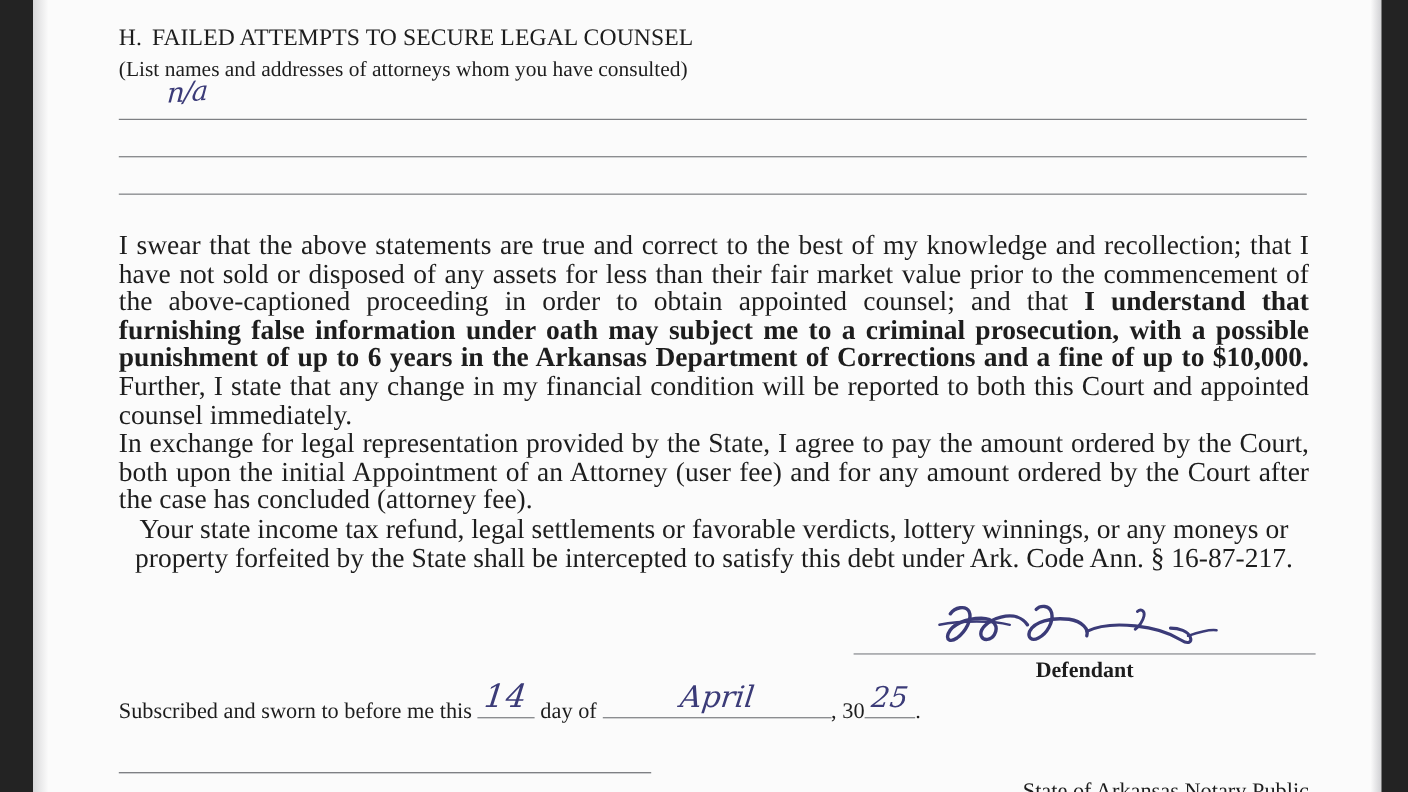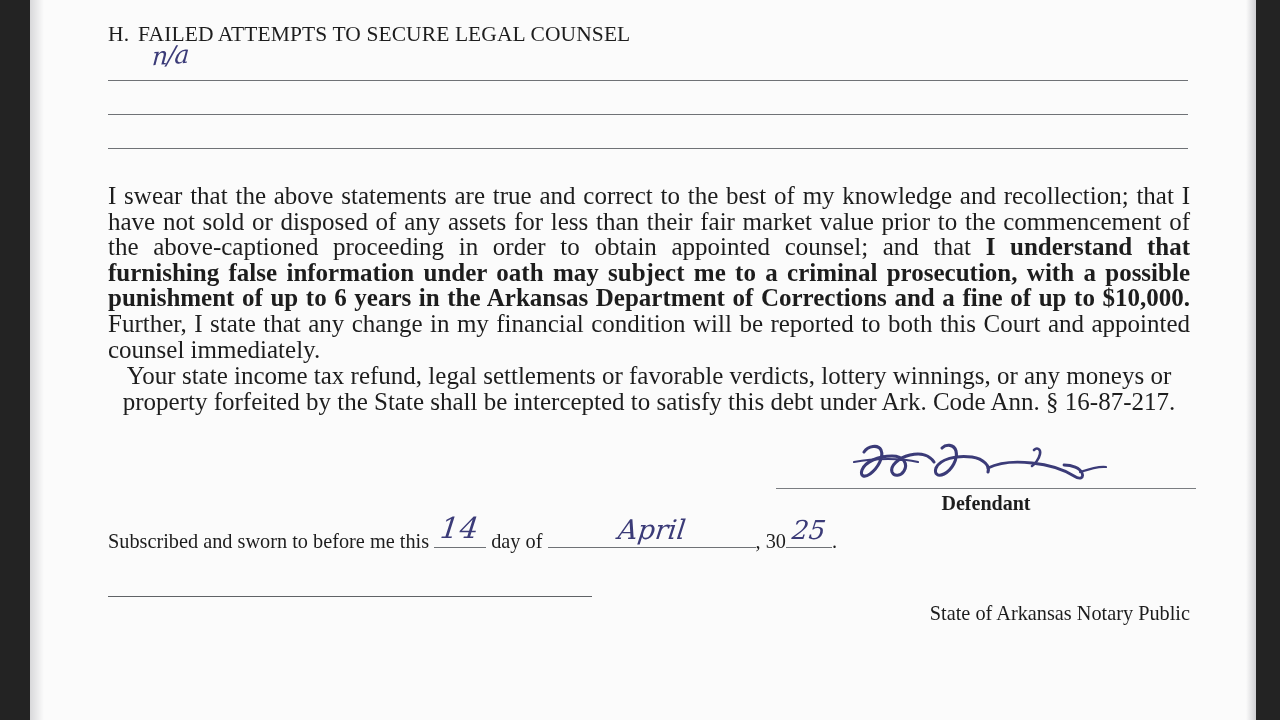--- a/index.html
+++ b/index.html
@@ -217,33 +217,35 @@
 
   <div class="letterbox left"></div>
   <div class="letterbox right"></div>
 
   <div id="page">
     <div class="content">
 
       <h1 class="section-heading">
         <span class="letter">H.</span><span>FAILED ATTEMPTS TO SECURE LEGAL COUNSEL</span>
       </h1>
+      <p class="section-subtitle">(List names and addresses of attorneys whom you have consulted)</p>
 
       <div class="rule-block">
         <div class="rule-line l1">
           <span class="ink hw-na">n/a</span>
         </div>
         <div class="rule-line l2"></div>
         <div class="rule-line l3"></div>
       </div>
 
       <p class="body-text para-1">
         <span>I swear that the above statements are true and correct to the best of my knowledge and recollection; that I have not sold or disposed of any assets for less than their fair market value prior to the commencement of the above-captioned proceeding in order to obtain appointed counsel; and that </span><b>I understand that furnishing false information under oath may subject me to a criminal prosecution, with a possible punishment of up to 6 years in the Arkansas Department of Corrections and a fine of up to $10,000.</b><span>  Further, I state that any change in my financial condition will be reported to both this Court and appointed counsel immediately.</span>
       </p>
 
+      <p class="body-text para-2">In exchange for legal representation provided by the State, I agree to pay the amount ordered by the Court, both upon the initial Appointment of an Attorney (user fee) and for any amount ordered by the Court after the case has concluded (attorney fee).</p>
 
       <p class="body-text para-3 nowrap-last">Your state income tax refund, legal settlements or favorable verdicts, lottery winnings, or any moneys or property forfeited by the State shall be intercepted to satisfy this debt under Ark. Code Ann. § 16-87-217.</p>
 
       <div class="sig-block">
         <svg class="sig-ink" viewBox="0 0 300 52">
           <g fill="none" stroke="#3b3b78" stroke-linecap="round" stroke-linejoin="round">
             <path d="M16 14 C 20 8, 30 6, 33 12 C 36 19, 30 30, 22 36 C 16 40, 12 38, 14 32 C 17 24, 30 18, 44 18 C 56 18, 60 26, 56 33 C 53 38, 46 39, 44 34 C 42 28, 50 20, 62 17 C 74 14, 82 18, 86 24" stroke-width="3.1"></path>
             <path d="M6 24 C 16 22, 28 21, 40 21 C 52 21, 62 22, 70 24" stroke-width="2.2"></path>
             <path d="M94 10 C 98 6, 106 6, 108 13 C 110 21, 104 32, 96 36 C 90 39, 86 36, 88 30 C 92 21, 108 17, 124 19 C 136 21, 142 28, 140 34" stroke-width="3.1"></path>
             <path d="M140 30 C 150 25, 166 23, 184 25 C 204 27, 218 33, 226 38 C 232 42, 236 40, 234 35 C 232 30, 224 27, 216 27" stroke-width="2.8"></path>

